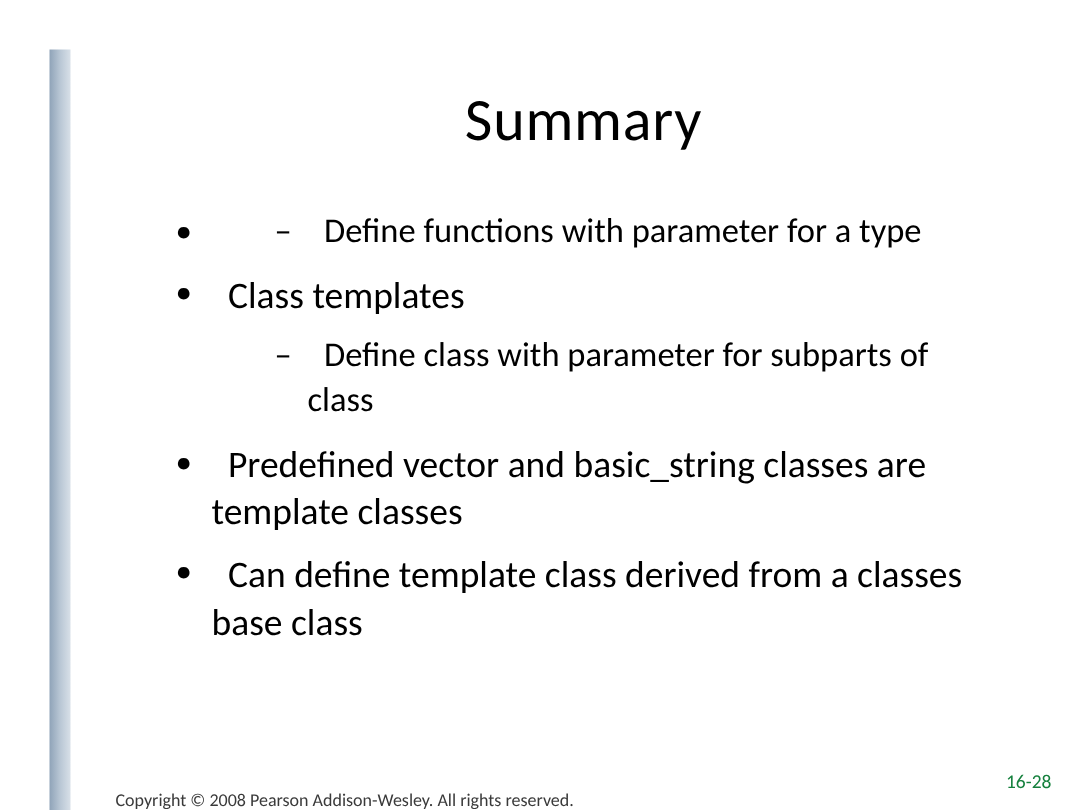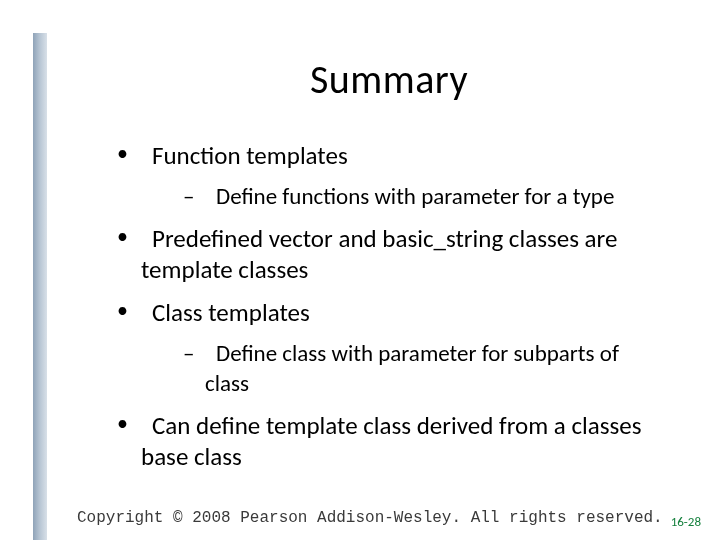--- a/index.html
+++ b/index.html
@@ -61,60 +61,58 @@
   }
   ul.sub > li::before {
     content: "–";
     position: absolute;
     left: 0;
     top: 0;
   }
   .footer {
     position: absolute;
     left: 44px;
-    bottom: 24px;
-    font-size: 16px;
+    bottom: 10px;
+    font-size: 12px;
     color: #3a3a3a;
-    font-family: Liberation Mono, monospace;
   }
   .pagenum {
     position: absolute;
     right: 30px;
     bottom: 22px;
     font-size: 13px;
     color: #15803d;
   }
 </style>
 </head>
 <body>
 
 <div class="left-rail"></div>
 
 <div class="slide">
   <h1 class="title">Summary</h1>
 
   <ul class="top">
     <li>
-      <span>Function templates</span>
       <ul class="sub">
         <li>
           <span>Define functions with parameter for a type</span>
         </li>
       </ul>
-    </li>
-    <li>
-      <span>Predefined vector and basic_string classes are template classes</span>
     </li>
     <li>
       <span>Class templates</span>
       <ul class="sub">
         <li>
           <span>Define class with parameter for subparts of class</span>
         </li>
       </ul>
+    </li>
+    <li>
+      <span>Predefined vector and basic_string classes are template classes</span>
     </li>
     <li>
       <span>Can define template class derived from a classes base class</span>
     </li>
   </ul>
 </div>
 
 <div class="footer">Copyright © 2008 Pearson Addison-Wesley. All rights reserved.</div>
 <div class="pagenum">16-28</div>
 

